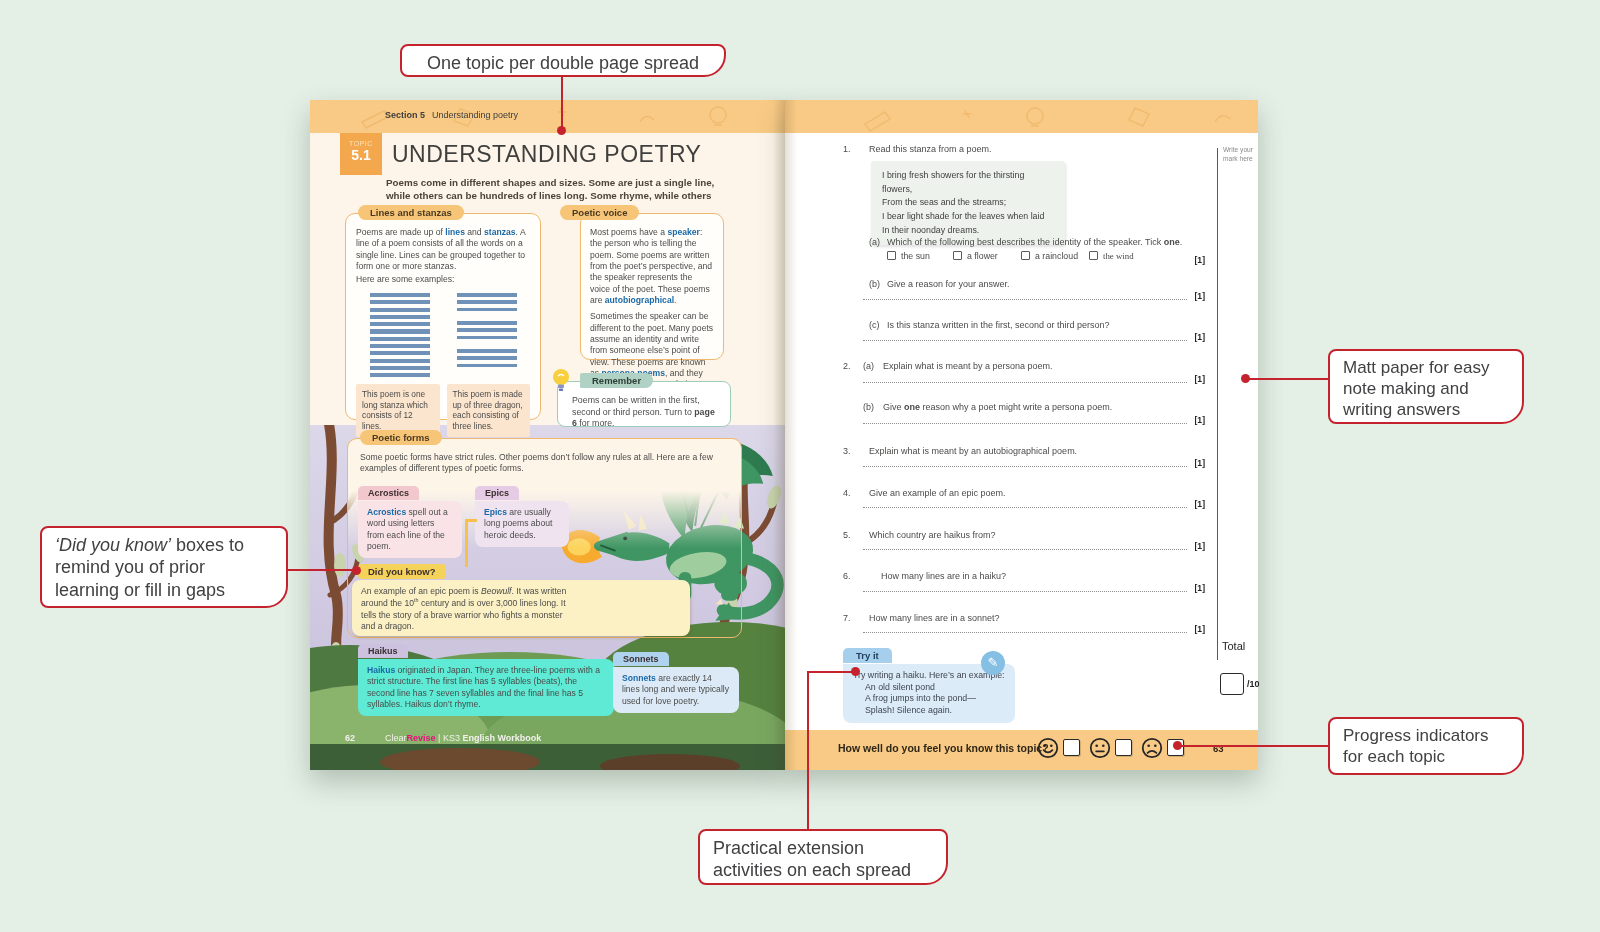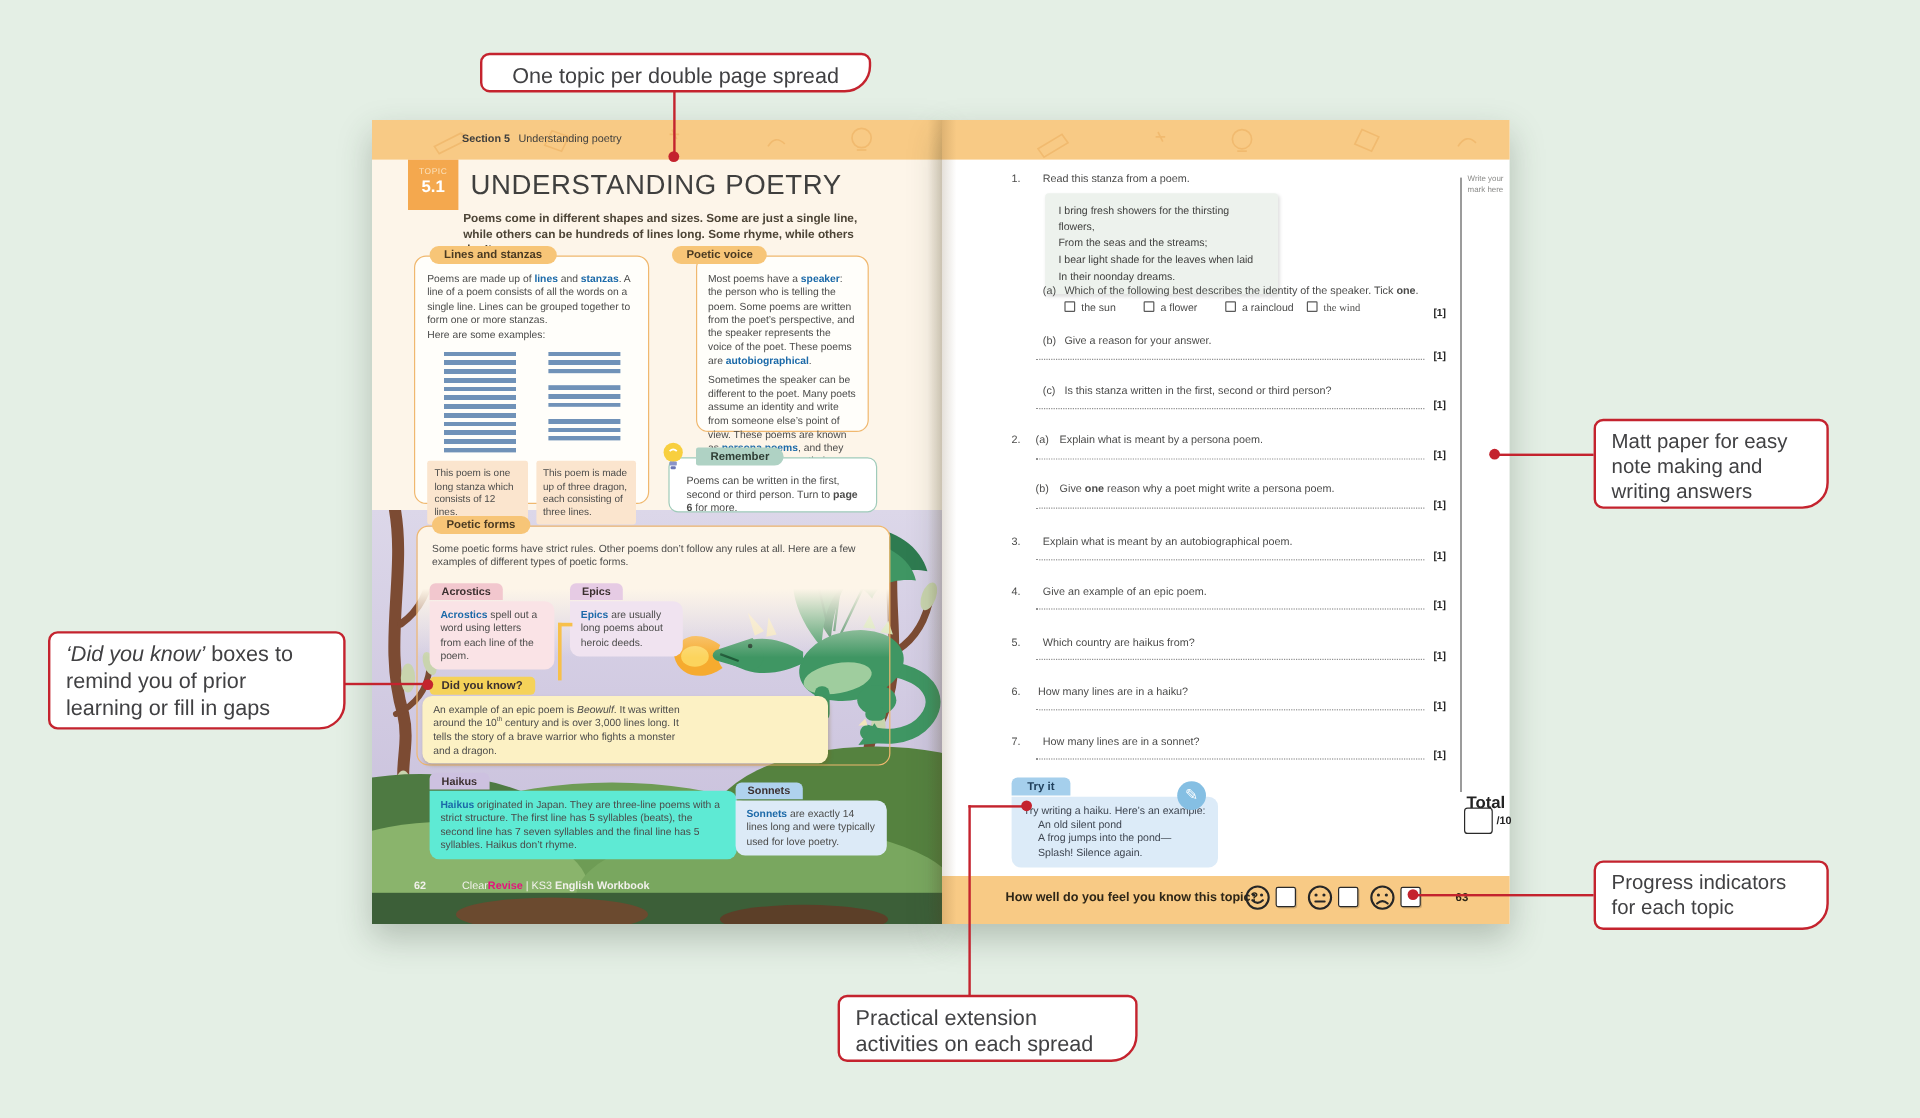--- a/index.html
+++ b/index.html
@@ -80,21 +80,21 @@
   .q{position:absolute;font-size:9px;color:#4B4B4A;white-space:nowrap;}
   .stanza{position:absolute;left:86px;top:61px;width:194px;background:#EDF2ED;border-radius:3px;
           box-shadow:1px 2px 3px rgba(0,0,0,.12);padding:8px 11px;font-size:8.8px;color:#40403F;line-height:1.55;}
   .dots{position:absolute;left:78px;width:324px;border-bottom:1.6px dotted #8F8F8F;height:0;}
   .mark{position:absolute;left:392px;width:28px;text-align:right;font-size:8.6px;font-weight:bold;color:#232323;}
   .cb{display:inline-block;width:9px;height:9px;border:1.1px solid #5A5A5A;background:#fff;border-radius:1px;
       vertical-align:-1px;margin-right:5px;}
   .opt{position:absolute;font-size:8.8px;color:#4B4B4A;white-space:nowrap;}
   .mline{position:absolute;left:432px;top:48px;width:1px;height:512px;background:#5A5A5A;}
   .mnote{position:absolute;left:438px;top:46px;width:38px;font-size:6.6px;color:#8A8A88;line-height:1.3;}
-  .total-l{position:absolute;left:437px;top:560px;font-size:14px;font-weight:bold;color:#232323;}
+  .total-l{position:absolute;left:437px;top:540px;font-size:11px;font-weight:normal;color:#232323;}
   .total-b{position:absolute;left:435px;top:573px;width:24px;height:22px;background:#fff;border:1.6px solid #2A2A2A;border-radius:3px;}
   .total-d{position:absolute;left:462px;top:579px;font-size:9px;font-weight:bold;color:#232323;}
 
   .tryit-tab{position:absolute;left:58px;top:548px;background:#A5CFEC;color:#20405C;font-weight:bold;
              font-size:9.5px;padding:2px 13px;border-radius:5px 5px 0 0;z-index:9;}
   .tryit{position:absolute;left:58px;top:564px;width:172px;background:#DCEBF8;border-radius:0 8px 8px 8px;
          padding:6px 10px;font-size:8.8px;color:#3E4550;line-height:1.33;z-index:8;}
   .tryit .ind{margin-left:12px;}
   .pencil{position:absolute;left:196px;top:551px;width:24px;height:24px;border-radius:50%;background:#85BFE3;
           color:#fff;font-size:13px;text-align:center;line-height:23px;z-index:10;}
@@ -353,21 +353,21 @@
     <span class="q" style="left:84px;top:388px;">Give an example of an epic poem.</span>
     <div class="dots" style="top:407px;"></div>
     <span class="mark" style="top:399px;">[1]</span>
 
     <span class="q" style="left:58px;top:430px;">5.</span>
     <span class="q" style="left:84px;top:430px;">Which country are haikus from?</span>
     <div class="dots" style="top:449px;"></div>
     <span class="mark" style="top:441px;">[1]</span>
 
     <span class="q" style="left:58px;top:471px;">6.</span>
-    <span class="q" style="left:80px;top:471px;">How many lines are in a haiku?</span>
+    <span class="q" style="left:96px;top:471px;">How many lines are in a haiku?</span>
     <div class="dots" style="top:491px;"></div>
     <span class="mark" style="top:483px;">[1]</span>
 
     <span class="q" style="left:58px;top:513px;">7.</span>
     <span class="q" style="left:84px;top:513px;">How many lines are in a sonnet?</span>
     <div class="dots" style="top:532px;"></div>
     <span class="mark" style="top:524px;">[1]</span>
 
     <span class="tryit-tab">Try it</span>
     <div class="tryit">

